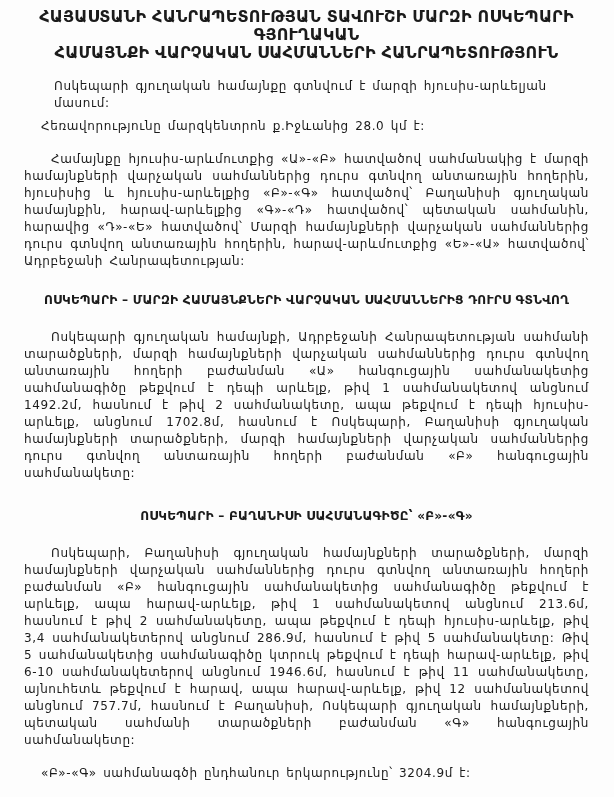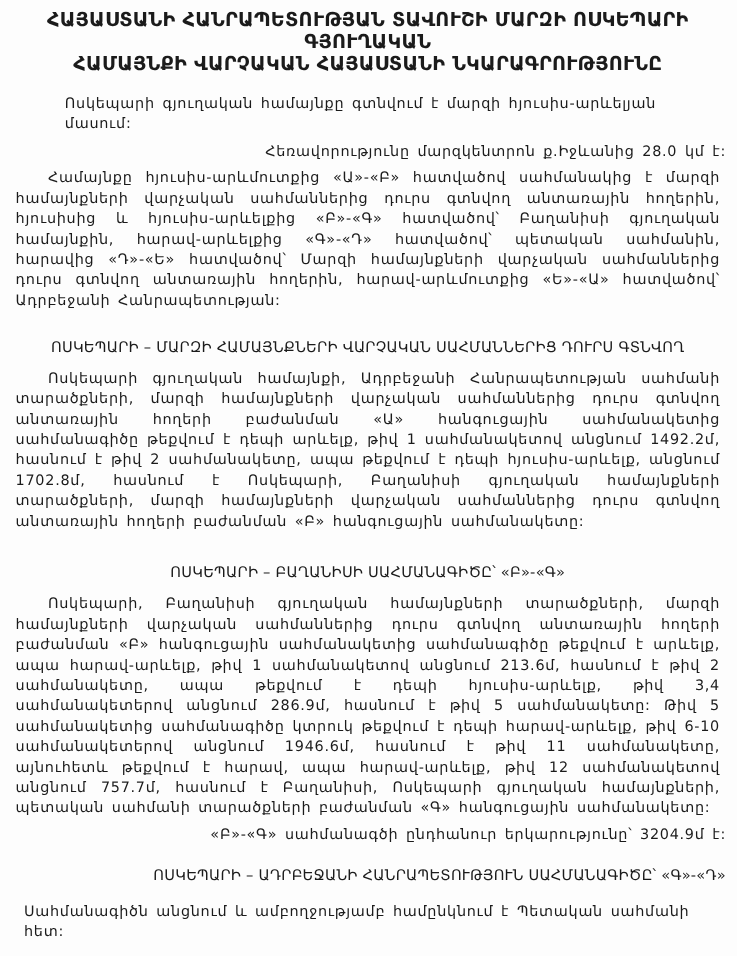--- a/index.html
+++ b/index.html
@@ -16,29 +16,29 @@
     font-size:16px; line-height:18px; letter-spacing:0.2px;
   }
 
   .body-text {
     font-size:12px; line-height:17px;
     letter-spacing:0.6px; word-spacing:2px;
   }
 
   .single-line { margin:0; }
   .indent-lg { padding-left:46px; }
-  .indent-md { padding-left:33px;text-align:right; }
+  .indent-md { padding-left:33px; }
   .indent-sm { padding-left:12px; }
 
   p.paragraph {
-    margin:5px; text-align:justify; text-indent:27px;
+    margin:16px; text-align:justify; text-indent:27px;
   }
 
   .section-heading {
-    text-align:center; font-weight:normal;
+    text-align:center; font-weight:bold;
     font-size:12.2px; line-height:25px; letter-spacing:0.2px;
   }
 
   .mt-title-gap { margin-top:16px; }
   .mt-line     { margin-top:6px; }
   .mt-h1       { margin-top:18px; }
   .mt-p3       { margin-top:22px; }
   .mt-sum1     { margin-top:8px; }
   .mt-h2       { margin-top:22px; }
   .mt-p4       { margin-top:28px; }
@@ -47,21 +47,21 @@
   .mt-note     { margin-top:9px; }
 
   b, .seg-bold { font-weight:normal; }
 </style>
 </head>
 <body>
 
 <div class="page">
 
   <div class="doc-title-line">ՀԱՅԱՍՏԱՆԻ ՀԱՆՐԱՊԵՏՈՒԹՅԱՆ ՏԱՎՈՒՇԻ ՄԱՐԶԻ ՈՍԿԵՊԱՐԻ ԳՅՈՒՂԱԿԱՆ</div>
-  <div class="doc-title-line">ՀԱՄԱՅՆՔԻ ՎԱՐՉԱԿԱՆ ՀԱՅԱՍՏԱՆԻ ՆԿԱՐԱԳՐՈՒԹՅՈՒՆԸ</div>
+  <div class="doc-title-line">ՀԱՄԱՅՆՔԻ ՎԱՐՉԱԿԱՆ ՍԱՀՄԱՆՆԵՐԻ ՀԱՆՐԱՊԵՏՈՒԹՅՈՒՆ</div>
 
   <div class="body-text single-line indent-lg mt-title-gap">Ոսկեպարի գյուղական համայնքը գտնվում է մարզի հյուսիս-արևելյան մասում:</div>
 
   <div class="body-text single-line indent-md mt-line">Հեռավորությունը մարզկենտրոն ք.Իջևանից 28.0 կմ է:</div>
 
   <p class="body-text paragraph mt-line">Համայնքը հյուսիս-արևմուտքից «Ա»-«Բ» հատվածով սահմանակից է մարզի համայնքների վարչական սահմաններից դուրս գտնվող անտառային հողերին, հյուսիսից և հյուսիս-արևելքից «Բ»-«Գ» հատվածով՝ Բաղանիսի գյուղական համայնքին, հարավ-արևելքից «Գ»-«Դ» հատվածով՝ պետական սահմանին, հարավից «Դ»-«Ե» հատվածով՝ Մարզի համայնքների վարչական սահմաններից դուրս գտնվող անտառային հողերին, հարավ-արևմուտքից «Ե»-«Ա» հատվածով՝ Ադրբեջանի Հանրապետության:</p>
 
   <div class="section-heading mt-h1">ՈՍԿԵՊԱՐԻ – ՄԱՐԶԻ ՀԱՄԱՅՆՔՆԵՐԻ ՎԱՐՉԱԿԱՆ ՍԱՀՄԱՆՆԵՐԻՑ ԴՈՒՐՍ ԳՏՆՎՈՂ</div>
 
   <p class="body-text paragraph mt-p3"><span>Ոսկեպարի գյուղական համայնքի, Ադրբեջանի Հանրապետության սահմանի տարածքների, մարզի համայնքների վարչական սահմաններից դուրս գտնվող անտառային հողերի բաժանման </span><span class="seg-bold">«Ա» հանգուցային սահմանակետից</span><span> սահմանագիծը թեքվում է դեպի արևելք, թիվ 1 սահմանակետով անցնում </span><span class="seg-bold">1492.2մ</span><span>, հասնում է թիվ 2 սահմանակետը, ապա թեքվում է դեպի հյուսիս-արևելք, անցնում </span><span class="seg-bold">1702.8մ</span><span>, հասնում է Ոսկեպարի, Բաղանիսի գյուղական համայնքների տարածքների, մարզի համայնքների վարչական սահմաններից դուրս գտնվող անտառային հողերի բաժանման </span><span class="seg-bold">«Բ» հանգուցային սահմանակետը:</span></p>

